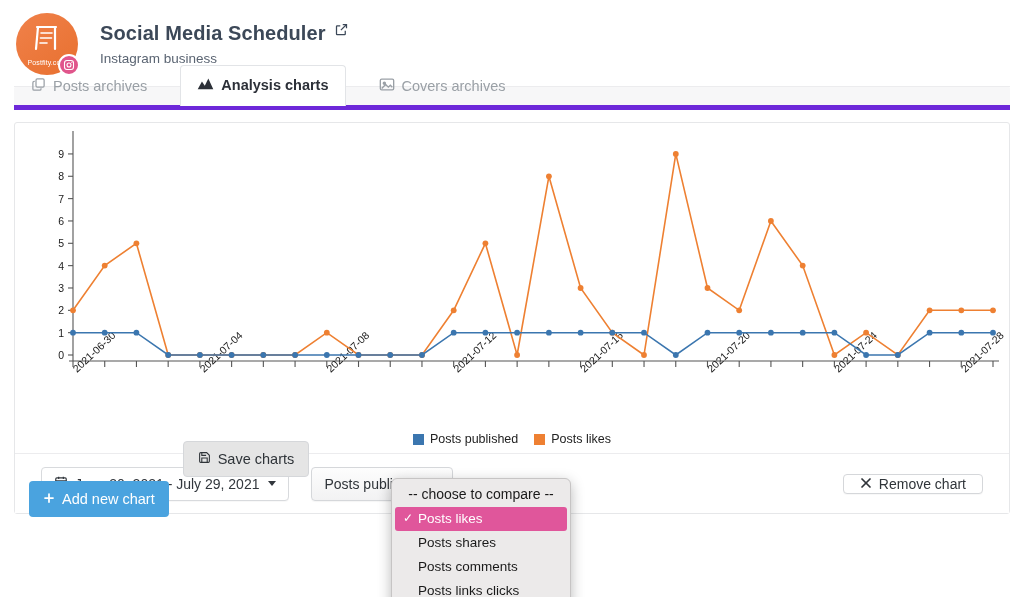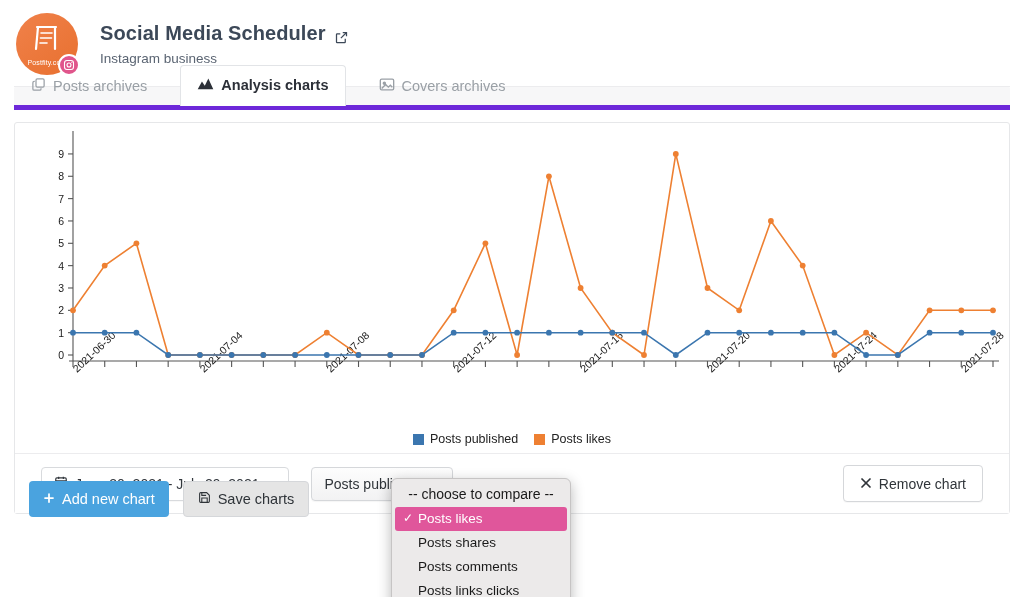--- a/index.html
+++ b/index.html
@@ -31,21 +31,21 @@
   }
   .logo-badge {
     position: absolute; right: -2px; bottom: -1px;
     width: 22px; height: 22px; border-radius: 50%;
     background: #e0558b; border: 2px solid #ffffff;
     display: flex; align-items: center; justify-content: center;
   }
   .title-block { margin-left: 22px; }
   .app-title {
     font-size: 20px; font-weight: bold; color: #3c4858; letter-spacing: .1px;
-    display: flex; align-items: flex-end; gap: 8px;
+    display: flex; align-items: flex-start; gap: 8px;
   }
   .ext-link { color: #3c4858; display: inline-flex; }
   .app-sub { font-size: 13.5px; color: #5a6472; margin-top: 6px; }
 
   
   .tabbar {
     position: relative; margin: 0 14px; height: 24px;
     border-bottom: 5px solid #6d28d9;
     background: #f7f7f8;
     display: flex; align-items: flex-end;
@@ -100,21 +100,21 @@
     background: linear-gradient(#fdfdfd,#f2f2f3);
     display: flex; align-items: center; justify-content: space-between;
     padding: 0 9px 0 12px; font-size: 14px; color: #2f3439; cursor: pointer;
     box-shadow: 0 1px 1px rgba(0,0,0,.04);
   }
   .updown { display: flex; flex-direction: column; align-items: center; gap: 2px; margin-left: 12px; }
   .updown i { display: block; width: 0; height: 0; border-left: 4px solid transparent; border-right: 4px solid transparent; }
   .updown .u { border-bottom: 5px solid #3a3f45; }
   .updown .d { border-top: 5px solid #3a3f45; }
   .remove-btn {
-    margin-left: auto; height: 37px; padding: 0 16px;
+    margin-left: auto; height: 20px; padding: 0 16px;
     border: 1px solid #d5d7da; border-radius: 4px; background: #fff;
     font-size: 14px; color: #2f3439; display: flex; align-items: center; gap: 7px; cursor: pointer;
     box-shadow: 0 1px 1px rgba(0,0,0,.03);
   }
 
   
   .dropdown {
     position: absolute; left: 391px; top: 478px; width: 180px;
     background: #eceaea; border: 1px solid #c6c4c4; border-radius: 6px;
     box-shadow: 0 4px 14px rgba(0,0,0,.28); padding: 4px 0 5px 0; z-index: 50;
@@ -124,20 +124,21 @@
   .dd-item { padding: 3px 10px 3px 26px; position: relative; cursor: pointer; line-height: 18px; }
   .dd-item.selected { background: #e0569b; color: #fff; margin: 0 3px; border-radius: 3px; padding-left: 23px; }
   .dd-check { position: absolute; left: 8px; top: 2px; font-size: 12px; }
 
   
   .bottom-bar { position: absolute; left: 14px; bottom: -4px; display: flex; gap: 14px; }
   .btn-primary {
     background: #4aa3df; color: #fff; border: none; border-radius: 4px;
     height: 36px; padding: 0 14px; font-size: 14.5px; display: flex; align-items: center; gap: 7px;
     cursor: pointer;
+    margin-top: 40px;
   }
   .btn-white {
     background: #e5e5e5; color: #2f3439; border: 1px solid #d5d7da; border-radius: 4px;
     height: 36px; padding: 0 14px; font-size: 14.5px; display: flex; align-items: center; gap: 7px;
     cursor: pointer;
   }
   .tick-text  { font-size: 10.5px; fill: #1a1a1a; font-family: "Liberation Sans", sans-serif; }
 </style>
 </head>
 <body>

